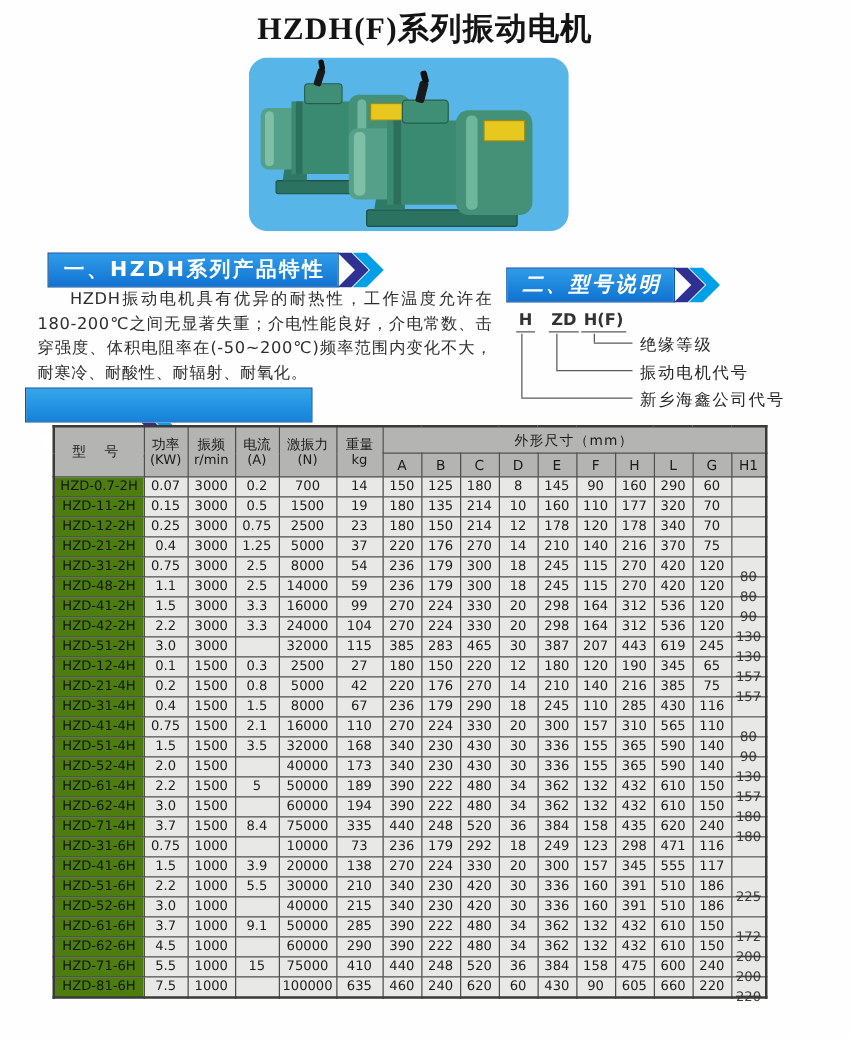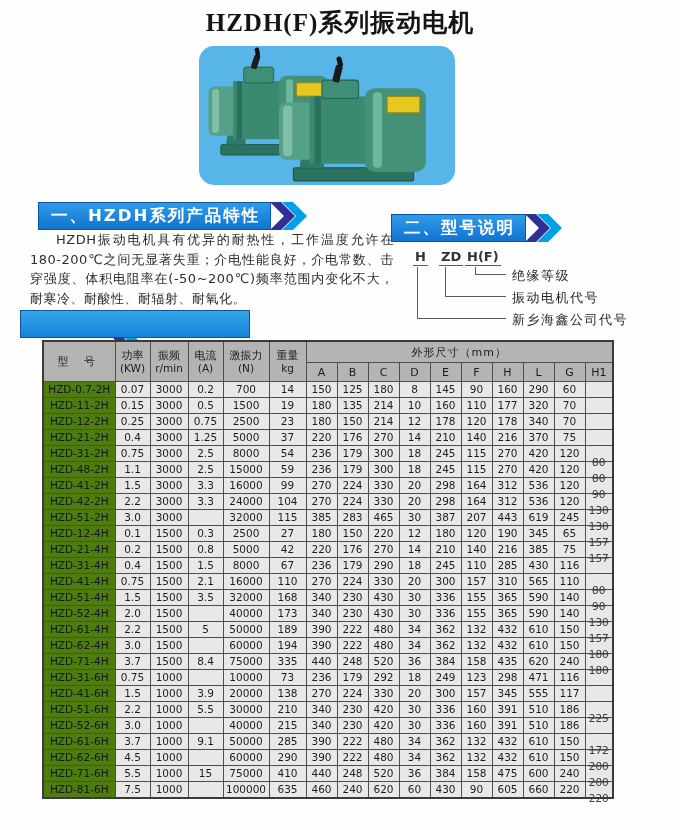--- a/index.html
+++ b/index.html
@@ -37,21 +37,21 @@
   .hline{position:absolute;height:1px;background:#5a5a5a;}
   .diagram-label{position:absolute;left:107px;letter-spacing:1.5px;color:#262626;}
 
   
   .tech-table{position:absolute;left:42px;top:340px;width:570px;
               border-collapse:collapse;table-layout:fixed;border:2px solid #3a3a3a;}
   .tech-table th,.tech-table td{border:1px solid #4e4e4c;text-align:center;
               padding:0;overflow:visible;}
   .tech-table thead th{background:#b4b4b2;font-weight:normal;color:#1b1b1b;
               font-size:11px;}
-  th.model-h{letter-spacing:6px;}
+  th.model-h{letter-spacing:6px;font-family:Liberation Serif, serif;}
   .hdr-line{display:block;line-height:13px;}
   .hdr-unit{display:block;line-height:12px;font-size:10.5px;}
   .dims-group{height:20px;letter-spacing:1px;}
   .dim-letter{height:18px;}
   .tech-table tbody td{background:#e8e8e6;font-size:10.5px;height:15px;
               line-height:15px;color:#1d1d1d;white-space:nowrap;}
   .tech-table td.model-cell{background:#4d7c0f;color:#161616;}
   .tech-table td.h1-cell{position:relative;}
   .h1-val{position:absolute;left:50%;bottom:-1px;transform:translate(-50%,50%);
           font-size:10.5px;line-height:11px;color:#3c3c3c;z-index:3;
@@ -105,21 +105,21 @@
   <div class="banner-wrap" style="left:38px;top:202px;">
     <div class="banner-box">一、HZDH系列产品特性</div>
     <svg class="chevron" width="42" height="28" viewBox="0 0 42 28">
       <polygon points="0,0 11,0 25,14 11,28 0,28 14,14" fill="#2e3192"></polygon>
       <polygon points="12,0 23,0 37,14 23,28 12,28 26,14" fill="#00a0e9"></polygon>
     </svg>
   </div>
 
   <div class="features-text">HZDH振动电机具有优异的耐热性，工作温度允许在180-200℃之间无显著失重；介电性能良好，介电常数、击穿强度、体积电阻率在(-50~200℃)频率范围内变化不大，耐寒冷、耐酸性、耐辐射、耐氧化。</div>
 
-  <div class="banner-wrap" style="left:391px;top:214px;">
+  <div class="banner-wrap" style="left:405px;top:214px;font-style:italic;">
     <div class="banner-box">二、型号说明</div>
     <svg class="chevron" width="42" height="28" viewBox="0 0 42 28">
       <polygon points="0,0 11,0 25,14 11,28 0,28 14,14" fill="#2e3192"></polygon>
       <polygon points="12,0 23,0 37,14 23,28 12,28 26,14" fill="#00a0e9"></polygon>
     </svg>
   </div>
 
   <div class="model-diagram">
     <span class="code-part" style="left:8px;">H</span>
     <span class="code-part" style="left:34px;">ZD</span>
@@ -294,21 +294,21 @@
           <td>120</td>
           <td class="h1-cell">
             <span class="h1-val">80</span>
           </td>
         </tr>
         <tr>
           <td class="model-cell">HZD-48-2H</td>
           <td>1.1</td>
           <td>3000</td>
           <td>2.5</td>
-          <td>15000</td>
+          <td>14000</td>
           <td>59</td>
           <td>236</td>
           <td>179</td>
           <td>300</td>
           <td>18</td>
           <td>245</td>
           <td>115</td>
           <td>270</td>
           <td>420</td>
           <td>120</td>

